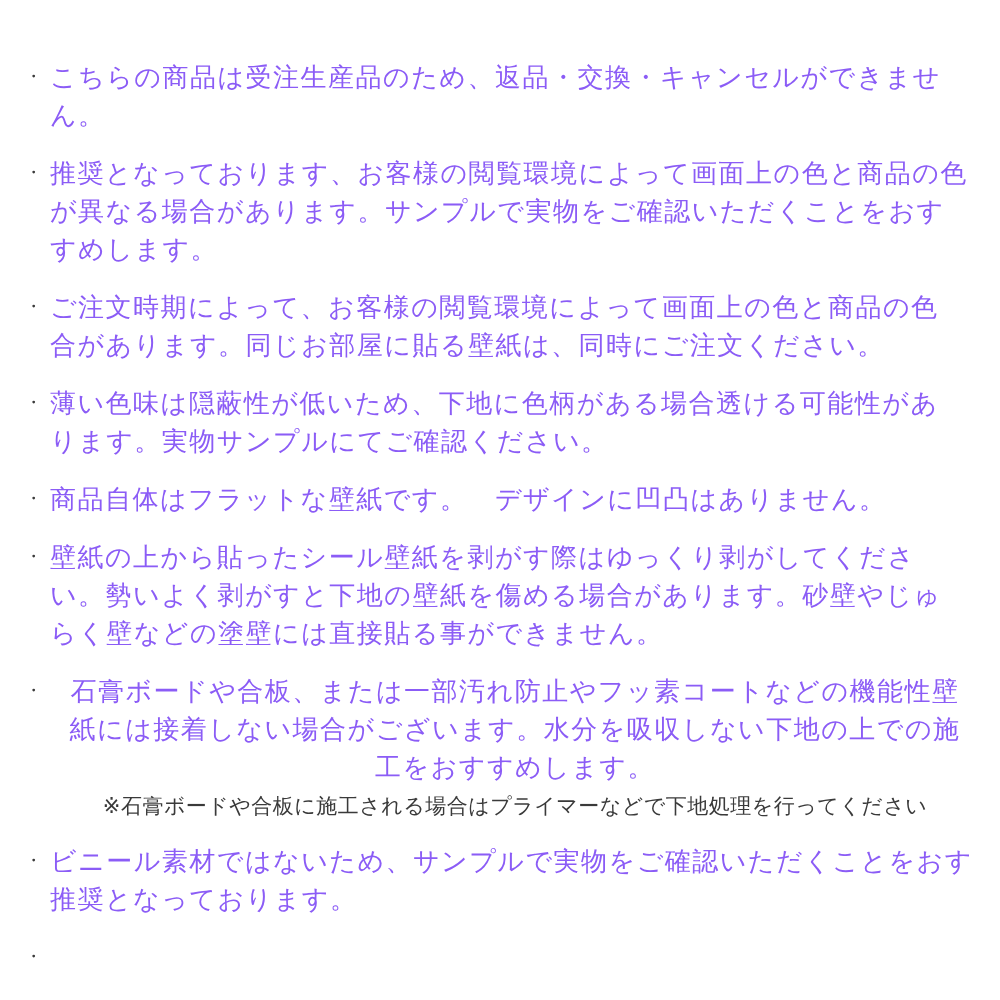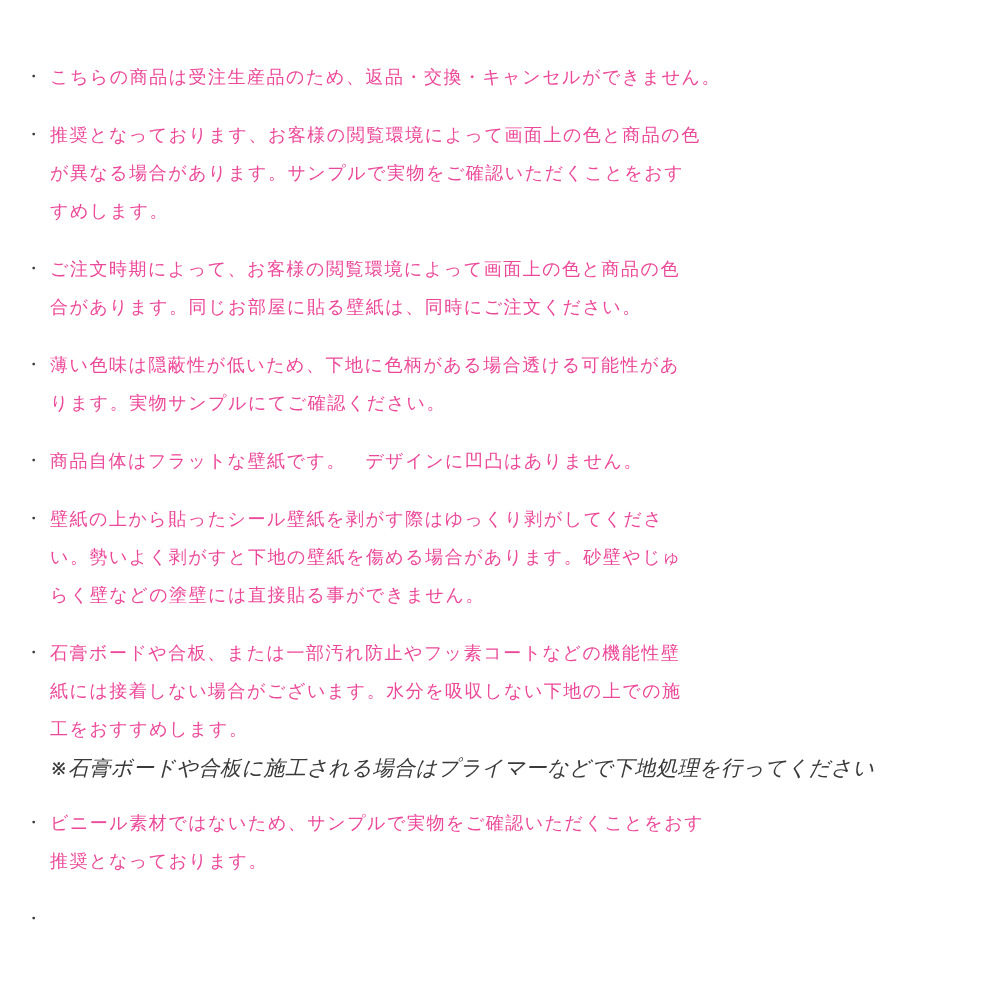--- a/index.html
+++ b/index.html
@@ -32,37 +32,37 @@
   .bullet {
     flex: 0 0 25px;
     width: 25px;
     font-size: 17px;
     line-height: 38px;
     color: #3a3a3a;
   }
   .text-block {
     flex: 1 1 auto;
     min-width: 0;
+    text-align: center;
   }
   .notice-text {
     margin: 0;
-    font-size: 18px;
+    font-size: 26px;
     line-height: 38px;
     letter-spacing: 1.5px;
     white-space: pre-line;
-    color: #ec4899;
+    color: #8b5cf6;
   }
   .notice-note {
     margin: 3px 0 0 0;
     font-size: 21px;
     line-height: 33px;
     letter-spacing: 0.5px;
     white-space: pre-line;
     color: #3a3a3a;
-    font-style: italic;
   }
 </style>
 </head>
 <body>
 
 <div class="page">
   <div class="notice-list">
 
     <div class="notice-item">
       <span class="bullet">・</span>

